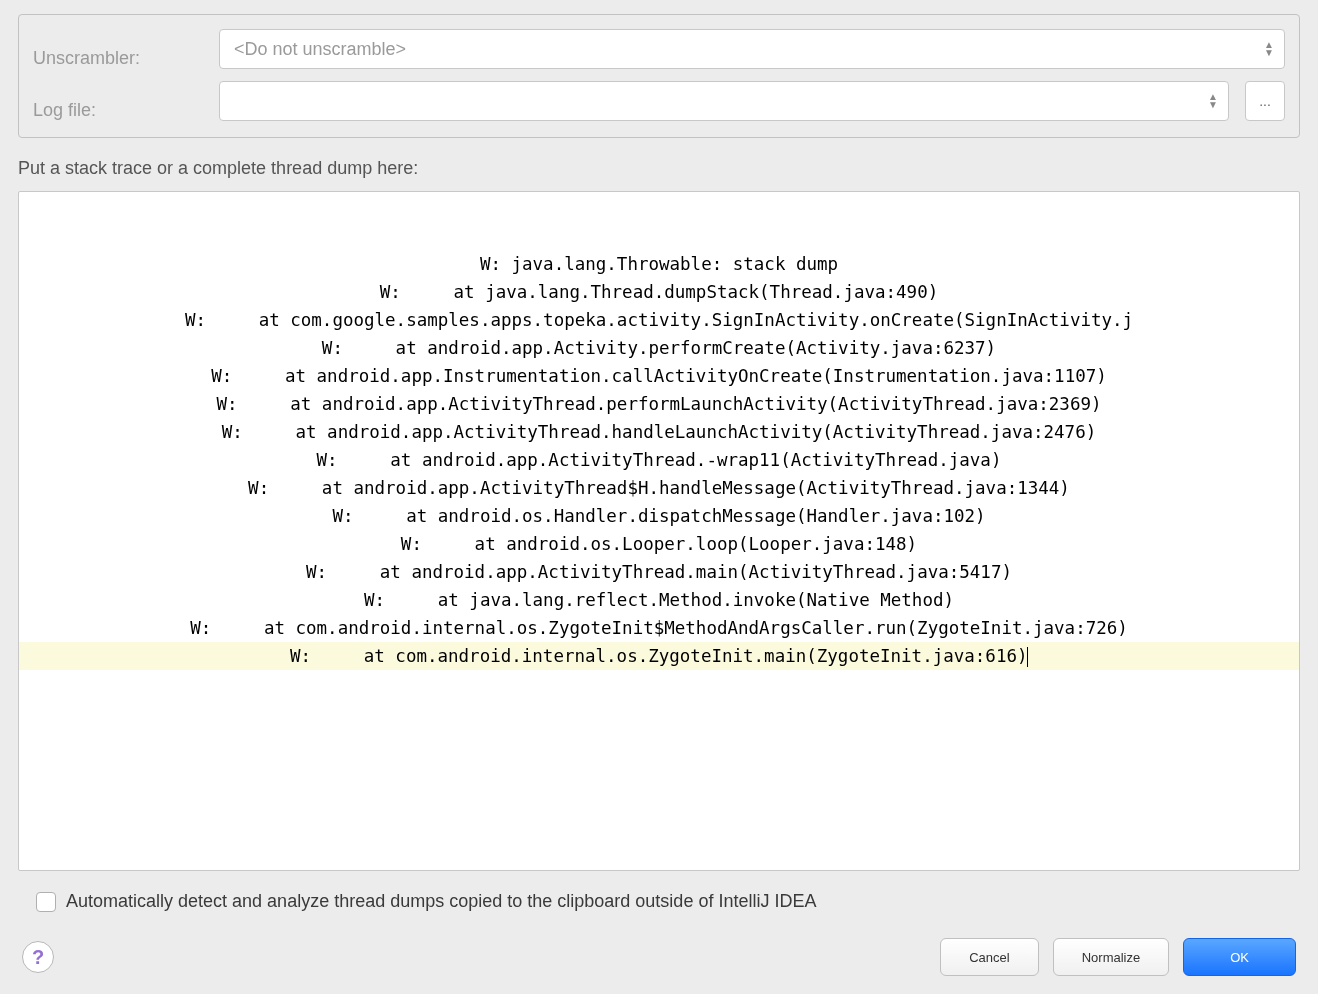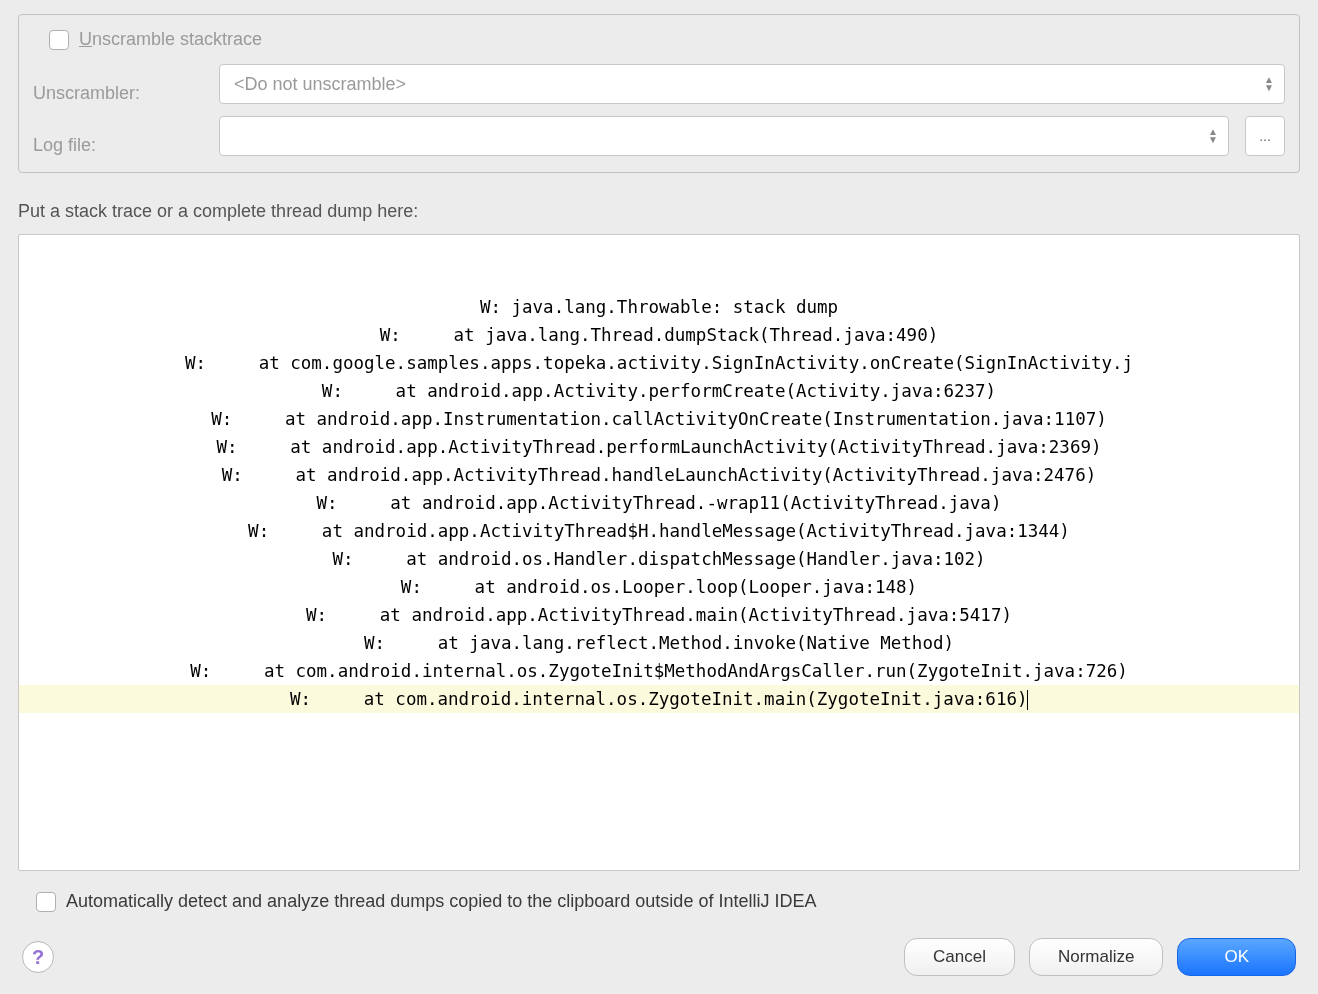--- a/index.html
+++ b/index.html
@@ -148,21 +148,21 @@
       border-radius: 4px;
       display: flex;
       align-items: center;
       justify-content: center;
       font-size: 14px;
       color: #666;
     }
     .instruction {
       font-size: 18px;
       color: #555;
-      margin-top: 16px;
+      margin-top: 8px;
     }
     .stacktrace-area {
       flex: 1;
       background: #fff;
       border: 1px solid #c8c8c8;
       border-radius: 2px;
       overflow: hidden;
       font-family: "Menlo", "Monaco", "Consolas", monospace;
       font-size: 17.5px;
       line-height: 28px;
@@ -216,24 +216,24 @@
       justify-content: center;
       color: #8c6fd6;
       font-size: 20px;
       font-weight: bold;
     }
     .help-btn-q { color: #9470d6; }
     .spacer { flex: 1; }
     .btn {
       height: 38px;
       padding: 0 28px;
-      border-radius: 13px;
+      border-radius: 6px;
       border: 1px solid #c0c0c0;
       background: linear-gradient(#ffffff, #f0f0f0);
-      font-size: 17px;
+      font-size: 13px;
       color: #333;
       display: flex;
       align-items: center;
       justify-content: center;
       margin-left: 14px;
     }
     .btn-primary {
       background: linear-gradient(#5aa7ff, #1a74ff);
       color: #fff;
       border: 1px solid #1464e6;
@@ -241,24 +241,20 @@
     }
   </style>
 </head>
 <body>
 
 <div class="window">
 
   <div class="content">
 
     <div class="top-frame">
-      <div class="checkbox-row">
-        <span class="checkbox"></span>
-        <span class="checkbox-label"><u>U</u><span>nscramble stacktrace</span></span>
-      </div>
 
       <div class="form-row">
         <div class="form-label">Unscrambler:</div>
         <div class="select-box">
           <span>&lt;Do not unscramble&gt;</span>
           <span class="select-arrows">
             <span>▲</span>
               <span>▼</span>
           </span>
         </div>

